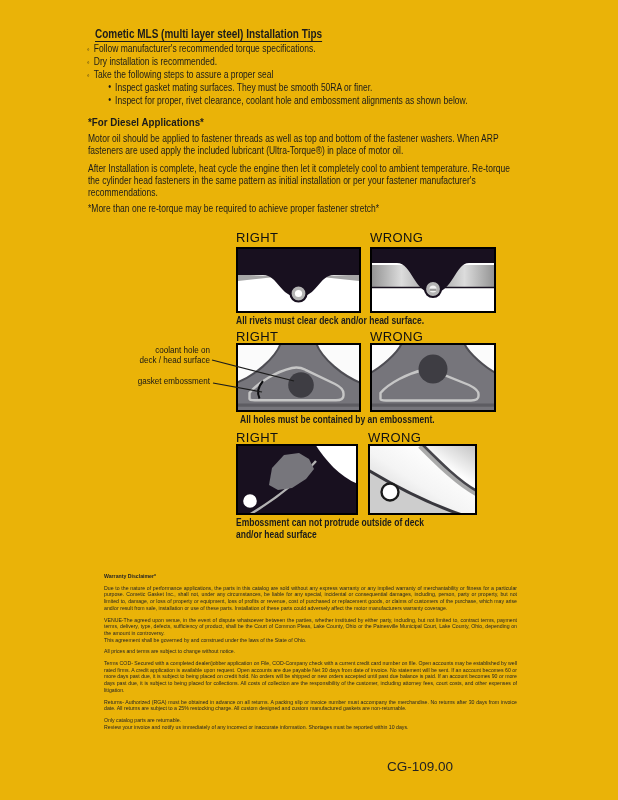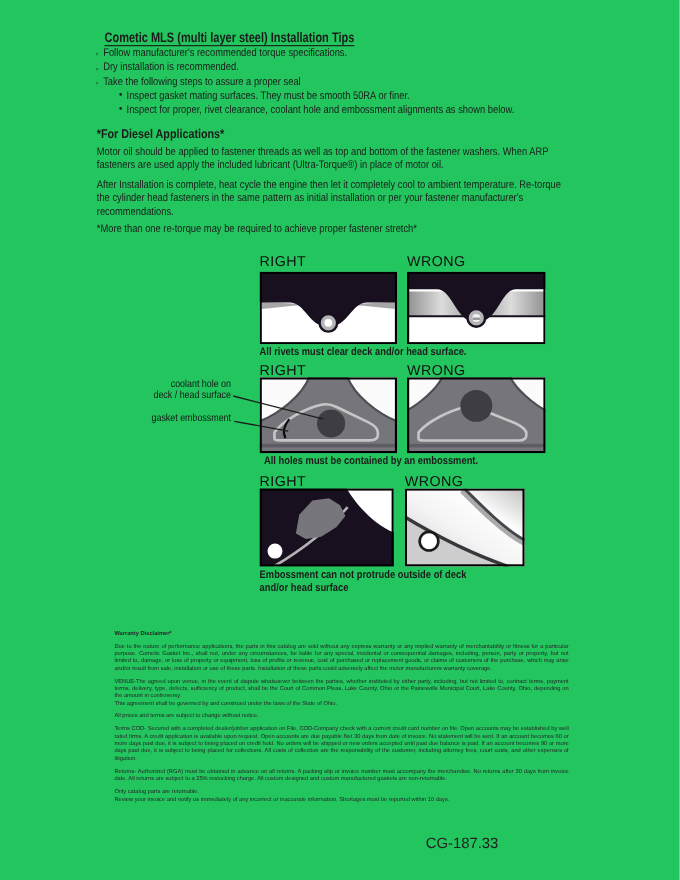--- a/index.html
+++ b/index.html
@@ -1,16 +1,16 @@
 <!DOCTYPE html>
 <html><head>
 <meta charset="utf-8">
 <style>
   html,body{margin:0;padding:0;background:#ffffff;}
-  .page{position:relative;width:618px;height:800px;background:#22c55e;overflow:hidden;
+  .page{position:relative;width:618px;height:800px;background:#eab308;overflow:hidden;
         font-family:"Liberation Sans","DejaVu Sans",sans-serif;color:#1b1b1b;}
   .abs{position:absolute;}
   .cond{transform:scaleX(0.85);transform-origin:0 0;}
   .condR{transform:scaleX(0.85);transform-origin:100% 0;}
 
   .title{left:95px;top:27px;font-size:12.5px;font-weight:bold;white-space:nowrap;
          text-decoration:underline;text-decoration-thickness:1.4px;text-underline-offset:3px;
          transform:scaleX(0.8);transform-origin:0 0;}
 
   .bullets{left:87px;top:43px;width:600px;font-size:10px;line-height:12.9px;}
@@ -173,15 +173,15 @@
     <div class="fp">Due to the nature of performance applications, the parts in this catalog are sold without any express warranty or any implied warranty of merchantability or fitness for a particular purpose.  Cometic Gasket Inc., shall not, under any circumstances, be liable for any special, incidental or consequential damages, including, person, party or property, but not limited to, damage, or loss of property or equipment, loss of profits or revenue, cost of purchased or replacement goods, or claims of customers of the purchase, which may arise and/or result from sale, installation or use of these parts.  Installation of these parts could adversely affect the motor manufacturers warranty coverage.</div>
     <div class="fp tight">VENUE-The agreed upon venue, in the event of dispute whatsoever between the parties, whether instituted by either party, including, but not limited to, contract terms, payment terms, delivery, type, defects, sufficiency of product, shall be the Court of Common Pleas, Lake County, Ohio or the Painesville Municipal Court, Lake County, Ohio, depending on the amount in controversy.</div>
     <div class="fp">This agreement shall be governed by and construed under the laws of the State of Ohio.</div>
     <div class="fp">All prices and terms are subject to change without notice.</div>
     <div class="fp">Terms COD- Secured with a completed dealer/jobber application on File, COD-Company check with a current credit card number on file.  Open accounts may be established by well rated firms.  A credit application is available upon request.  Open accounts are due payable Net 30 days from date of invoice.  No statement will be sent.  If an account becomes 60 or more days past due, it is subject to being placed on credit hold.  No orders will be shipped or new orders accepted until past due balance is paid.  If an account becomes 90 or more days past due, it is subject to being placed for collections.  All costs of collection are the responsibility of the customer, including attorney fees, court costs, and other expenses of litigation.</div>
     <div class="fp">Returns- Authorized (RGA) must be obtained in advance on all returns.  A packing slip or invoice number must accompany the merchandise.  No returns after 30 days from invoice date.  All returns are subject to a 25% restocking charge.  All custom designed and custom manufactured gaskets are non-returnable.</div>
     <div class="fp tight">Only catalog parts are returnable.</div>
     <div class="fp tight">Review your invoice and notify us immediately of any incorrect or inaccurate information.  Shortages must be reported within 10 days.</div>
   </div>
 
-  <div class="abs pagecode">CG-187.33</div>
+  <div class="abs pagecode">CG-109.00</div>
 
 </div>
 
 </body></html>

